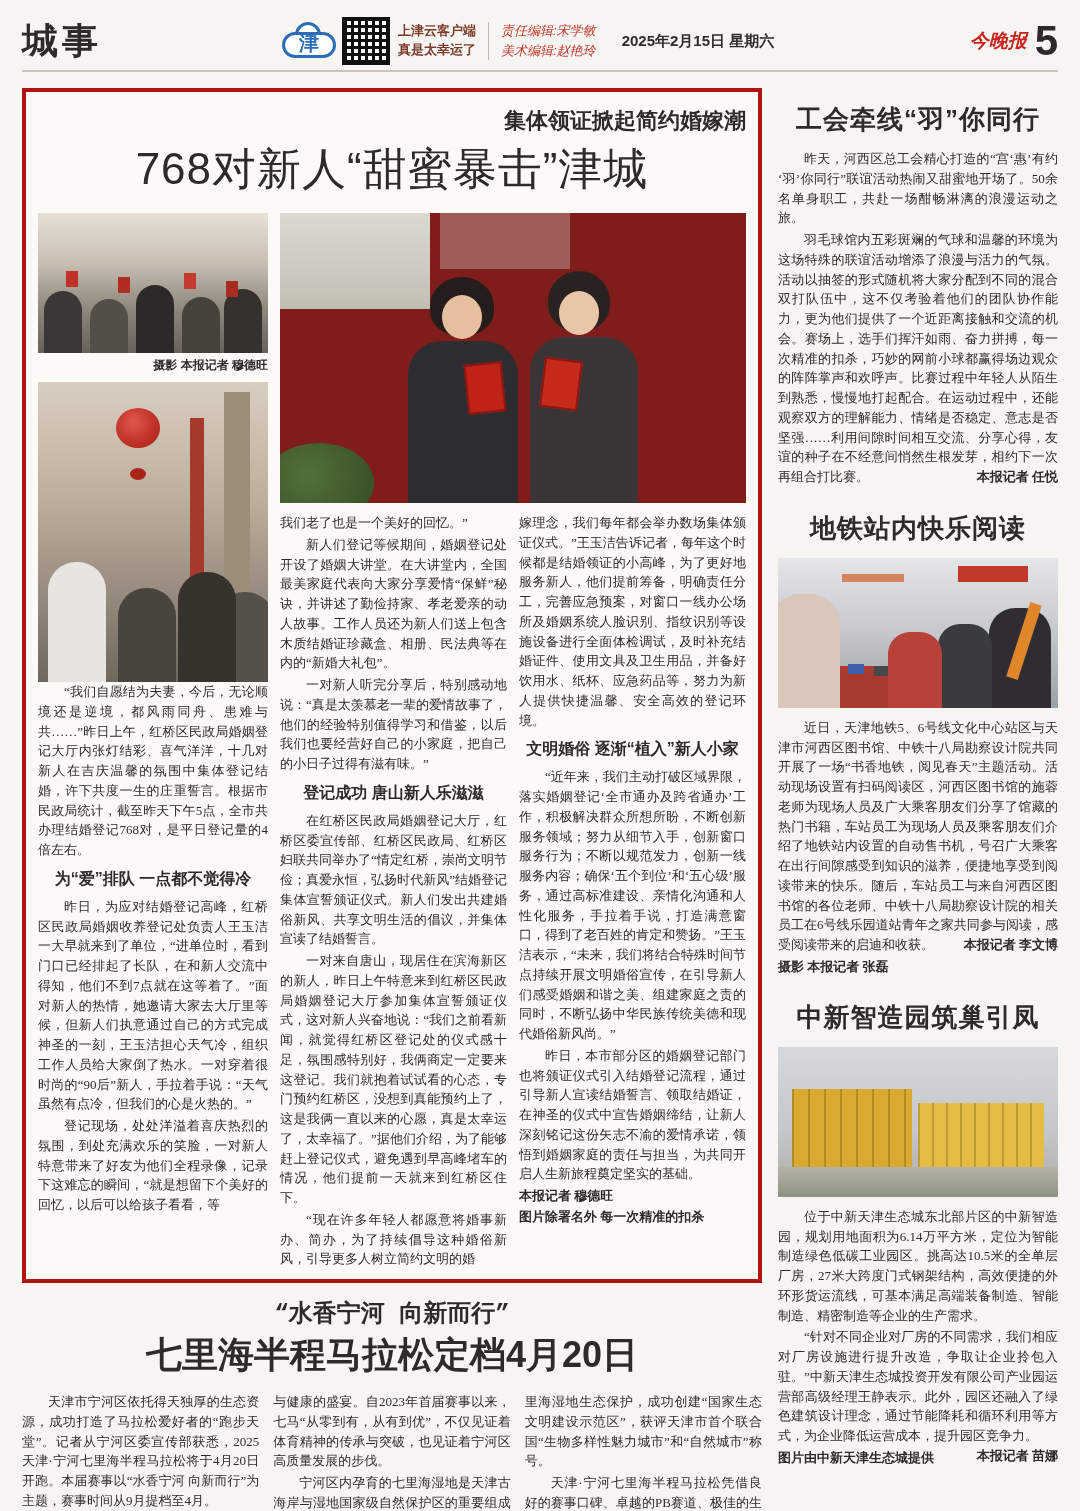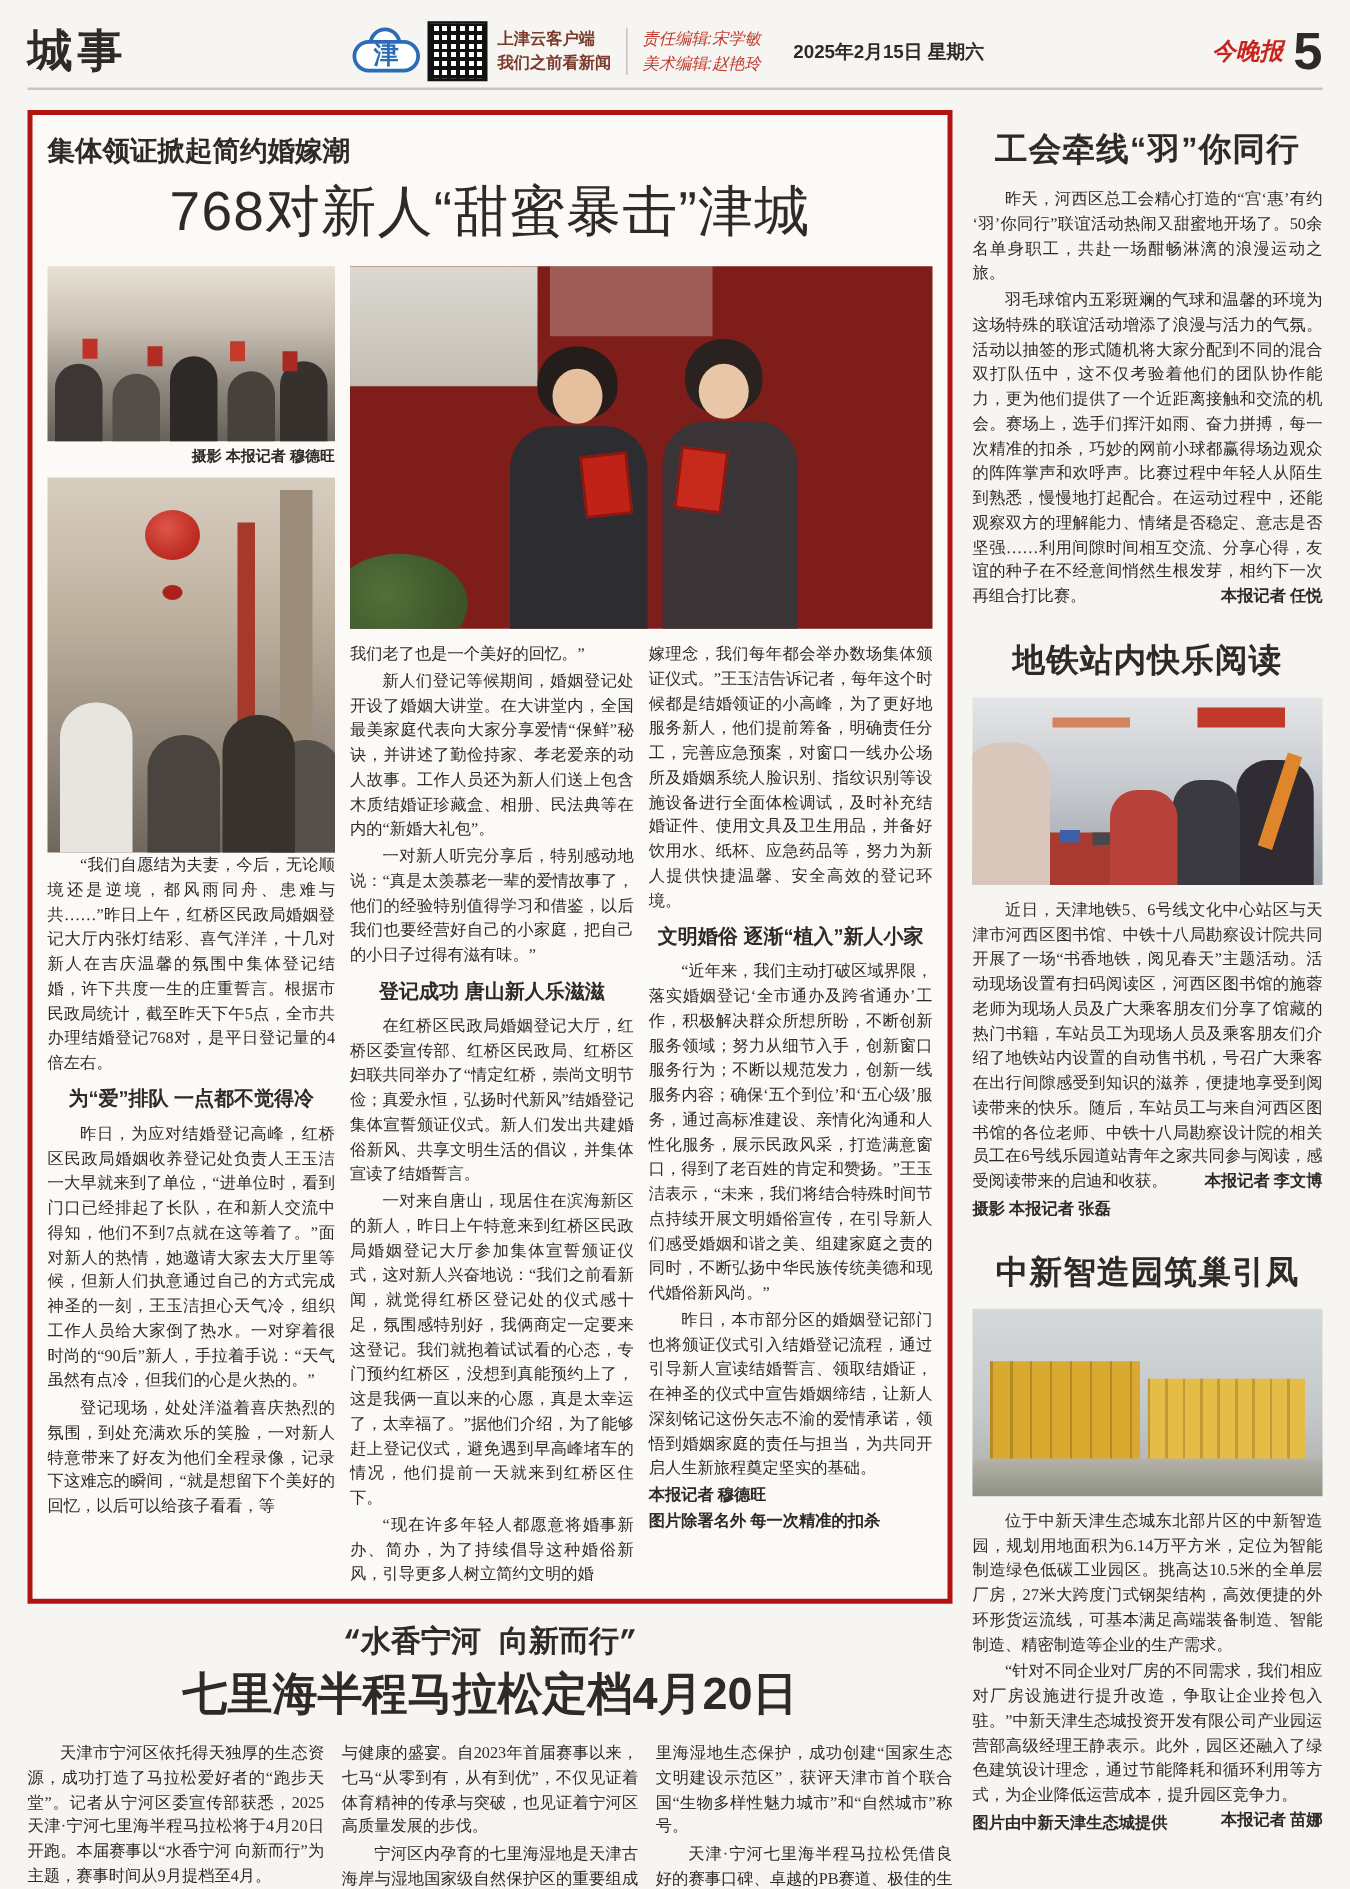--- a/index.html
+++ b/index.html
@@ -29,21 +29,21 @@
   .masthead .mh-name{color:#c8241e;font-size:19px;font-weight:bold;font-style:italic;margin-right:8px;font-family:"Liberation Serif",serif;}
   .masthead .mh-num{font-size:42px;font-weight:bold;font-family:"Liberation Sans",sans-serif;line-height:1;}
 
   
   .content{display:flex;gap:16px;margin-top:16px;}
   .leftcol{width:740px;flex:none;}
   .sidebar{flex:1;min-width:0;}
 
   
   .redbox{box-sizing:border-box;border:4px solid #b01410;background:#fbfaf7;padding:10px 12px 8px;}
-  .kicker{text-align:left;font-family:"Liberation Sans",sans-serif;font-weight:bold;font-size:22px;margin:4px 0 2px;}
+  .kicker{text-align:right;font-family:"Liberation Sans",sans-serif;font-weight:bold;font-size:22px;margin:4px 0 2px;}
   .headline{text-align:center;font-family:"Liberation Sans",sans-serif;font-weight:400;font-size:44px;letter-spacing:1px;margin:4px 0 14px;}
   .abody{display:flex;gap:12px;}
   .acol1{width:230px;flex:none;}
   .acol23{flex:1;min-width:0;}
   .twocols{display:flex;gap:12px;margin-top:10px;}
   .tcol{flex:1;min-width:0;}
   p.b{font-size:13px;line-height:1.52;text-align:justify;margin:0 0 2px;text-indent:2em;}
   p.b.noind{text-indent:0;}
   .subhead{font-family:"Liberation Sans",sans-serif;font-weight:bold;font-size:16px;text-align:center;margin:9px 0 7px;}
   .byline{text-align:left;font-weight:bold;font-size:13px;margin:3px 0 0;}
@@ -113,21 +113,21 @@
     <div class="section-title">城事</div>
     <div class="hdr-mid">
       <div class="cloud">
         <div class="c-top"></div>
         <div class="c-body"></div>
         <div class="c-char">津</div>
       </div>
       <div class="qr"></div>
       <div class="promo">
         <div>上津云客户端</div>
-        <div>我们之前看新闻</div>
+        <div>真是太幸运了</div>
       </div>
     </div>
     <div class="vline"></div>
     <div class="editors">
       <div>责任编辑:宋学敏</div>
       <div>美术编辑:赵艳玲</div>
     </div>
     <div class="pdate">2025年2月15日 星期六</div>
     <div class="masthead">
       <span class="mh-name">今晚报</span>
@@ -182,21 +182,21 @@
                 <p class="b">新人们登记等候期间，婚姻登记处开设了婚姻大讲堂。在大讲堂内，全国最美家庭代表向大家分享爱情“保鲜”秘诀，并讲述了勤俭持家、孝老爱亲的动人故事。工作人员还为新人们送上包含木质结婚证珍藏盒、相册、民法典等在内的“新婚大礼包”。</p>
                 <p class="b">一对新人听完分享后，特别感动地说：“真是太羡慕老一辈的爱情故事了，他们的经验特别值得学习和借鉴，以后我们也要经营好自己的小家庭，把自己的小日子过得有滋有味。”</p>
                 <div class="subhead">登记成功 唐山新人乐滋滋</div>
                 <p class="b">在红桥区民政局婚姻登记大厅，红桥区委宣传部、红桥区民政局、红桥区妇联共同举办了“情定红桥，崇尚文明节俭；真爱永恒，弘扬时代新风”结婚登记集体宣誓颁证仪式。新人们发出共建婚俗新风、共享文明生活的倡议，并集体宣读了结婚誓言。</p>
                 <p class="b">一对来自唐山，现居住在滨海新区的新人，昨日上午特意来到红桥区民政局婚姻登记大厅参加集体宣誓颁证仪式，这对新人兴奋地说：“我们之前看新闻，就觉得红桥区登记处的仪式感十足，氛围感特别好，我俩商定一定要来这登记。我们就抱着试试看的心态，专门预约红桥区，没想到真能预约上了，这是我俩一直以来的心愿，真是太幸运了，太幸福了。”据他们介绍，为了能够赶上登记仪式，避免遇到早高峰堵车的情况，他们提前一天就来到红桥区住下。</p>
                 <p class="b">“现在许多年轻人都愿意将婚事新办、简办，为了持续倡导这种婚俗新风，引导更多人树立简约文明的婚</p>
               </div>
               <div class="tcol">
                 <p class="b noind">嫁理念，我们每年都会举办数场集体颁证仪式。”王玉洁告诉记者，每年这个时候都是结婚领证的小高峰，为了更好地服务新人，他们提前筹备，明确责任分工，完善应急预案，对窗口一线办公场所及婚姻系统人脸识别、指纹识别等设施设备进行全面体检调试，及时补充结婚证件、使用文具及卫生用品，并备好饮用水、纸杯、应急药品等，努力为新人提供快捷温馨、安全高效的登记环境。</p>
                 <div class="subhead">文明婚俗 逐渐“植入”新人小家</div>
-                <p class="b">“近年来，我们主动打破区域界限，落实婚姻登记‘全市通办及跨省通办’工作，积极解决群众所想所盼，不断创新服务领域；努力从细节入手，创新窗口服务行为；不断以规范发力，创新一线服务内容；确保‘五个到位’和‘五心级’服务，通过高标准建设、亲情化沟通和人性化服务，展示民政风采，打造满意窗口，得到了老百姓的肯定和赞扬。”王玉洁表示，“未来，我们将结合特殊时间节点持续开展文明婚俗宣传，在引导新人们感受婚姻和谐之美、组建家庭之责的同时，不断弘扬中华民族传统美德和现代婚俗新风尚。”</p>
+                <p class="b">“近年来，我们主动打破区域界限，落实婚姻登记‘全市通办及跨省通办’工作，积极解决群众所想所盼，不断创新服务领域；努力从细节入手，创新窗口服务行为；不断以规范发力，创新一线服务内容；确保‘五个到位’和‘五心级’服务，通过高标准建设、亲情化沟通和人性化服务，手拉着手说，打造满意窗口，得到了老百姓的肯定和赞扬。”王玉洁表示，“未来，我们将结合特殊时间节点持续开展文明婚俗宣传，在引导新人们感受婚姻和谐之美、组建家庭之责的同时，不断弘扬中华民族传统美德和现代婚俗新风尚。”</p>
                 <p class="b">昨日，本市部分区的婚姻登记部门也将颁证仪式引入结婚登记流程，通过引导新人宣读结婚誓言、领取结婚证，在神圣的仪式中宣告婚姻缔结，让新人深刻铭记这份矢志不渝的爱情承诺，领悟到婚姻家庭的责任与担当，为共同开启人生新旅程奠定坚实的基础。</p>
                 <div class="byline">本报记者 穆德旺</div>
                 <div class="byline">图片除署名外 每一次精准的扣杀</div>
               </div>
             </div>
           </div>
 
         </div>
       </div>
 

